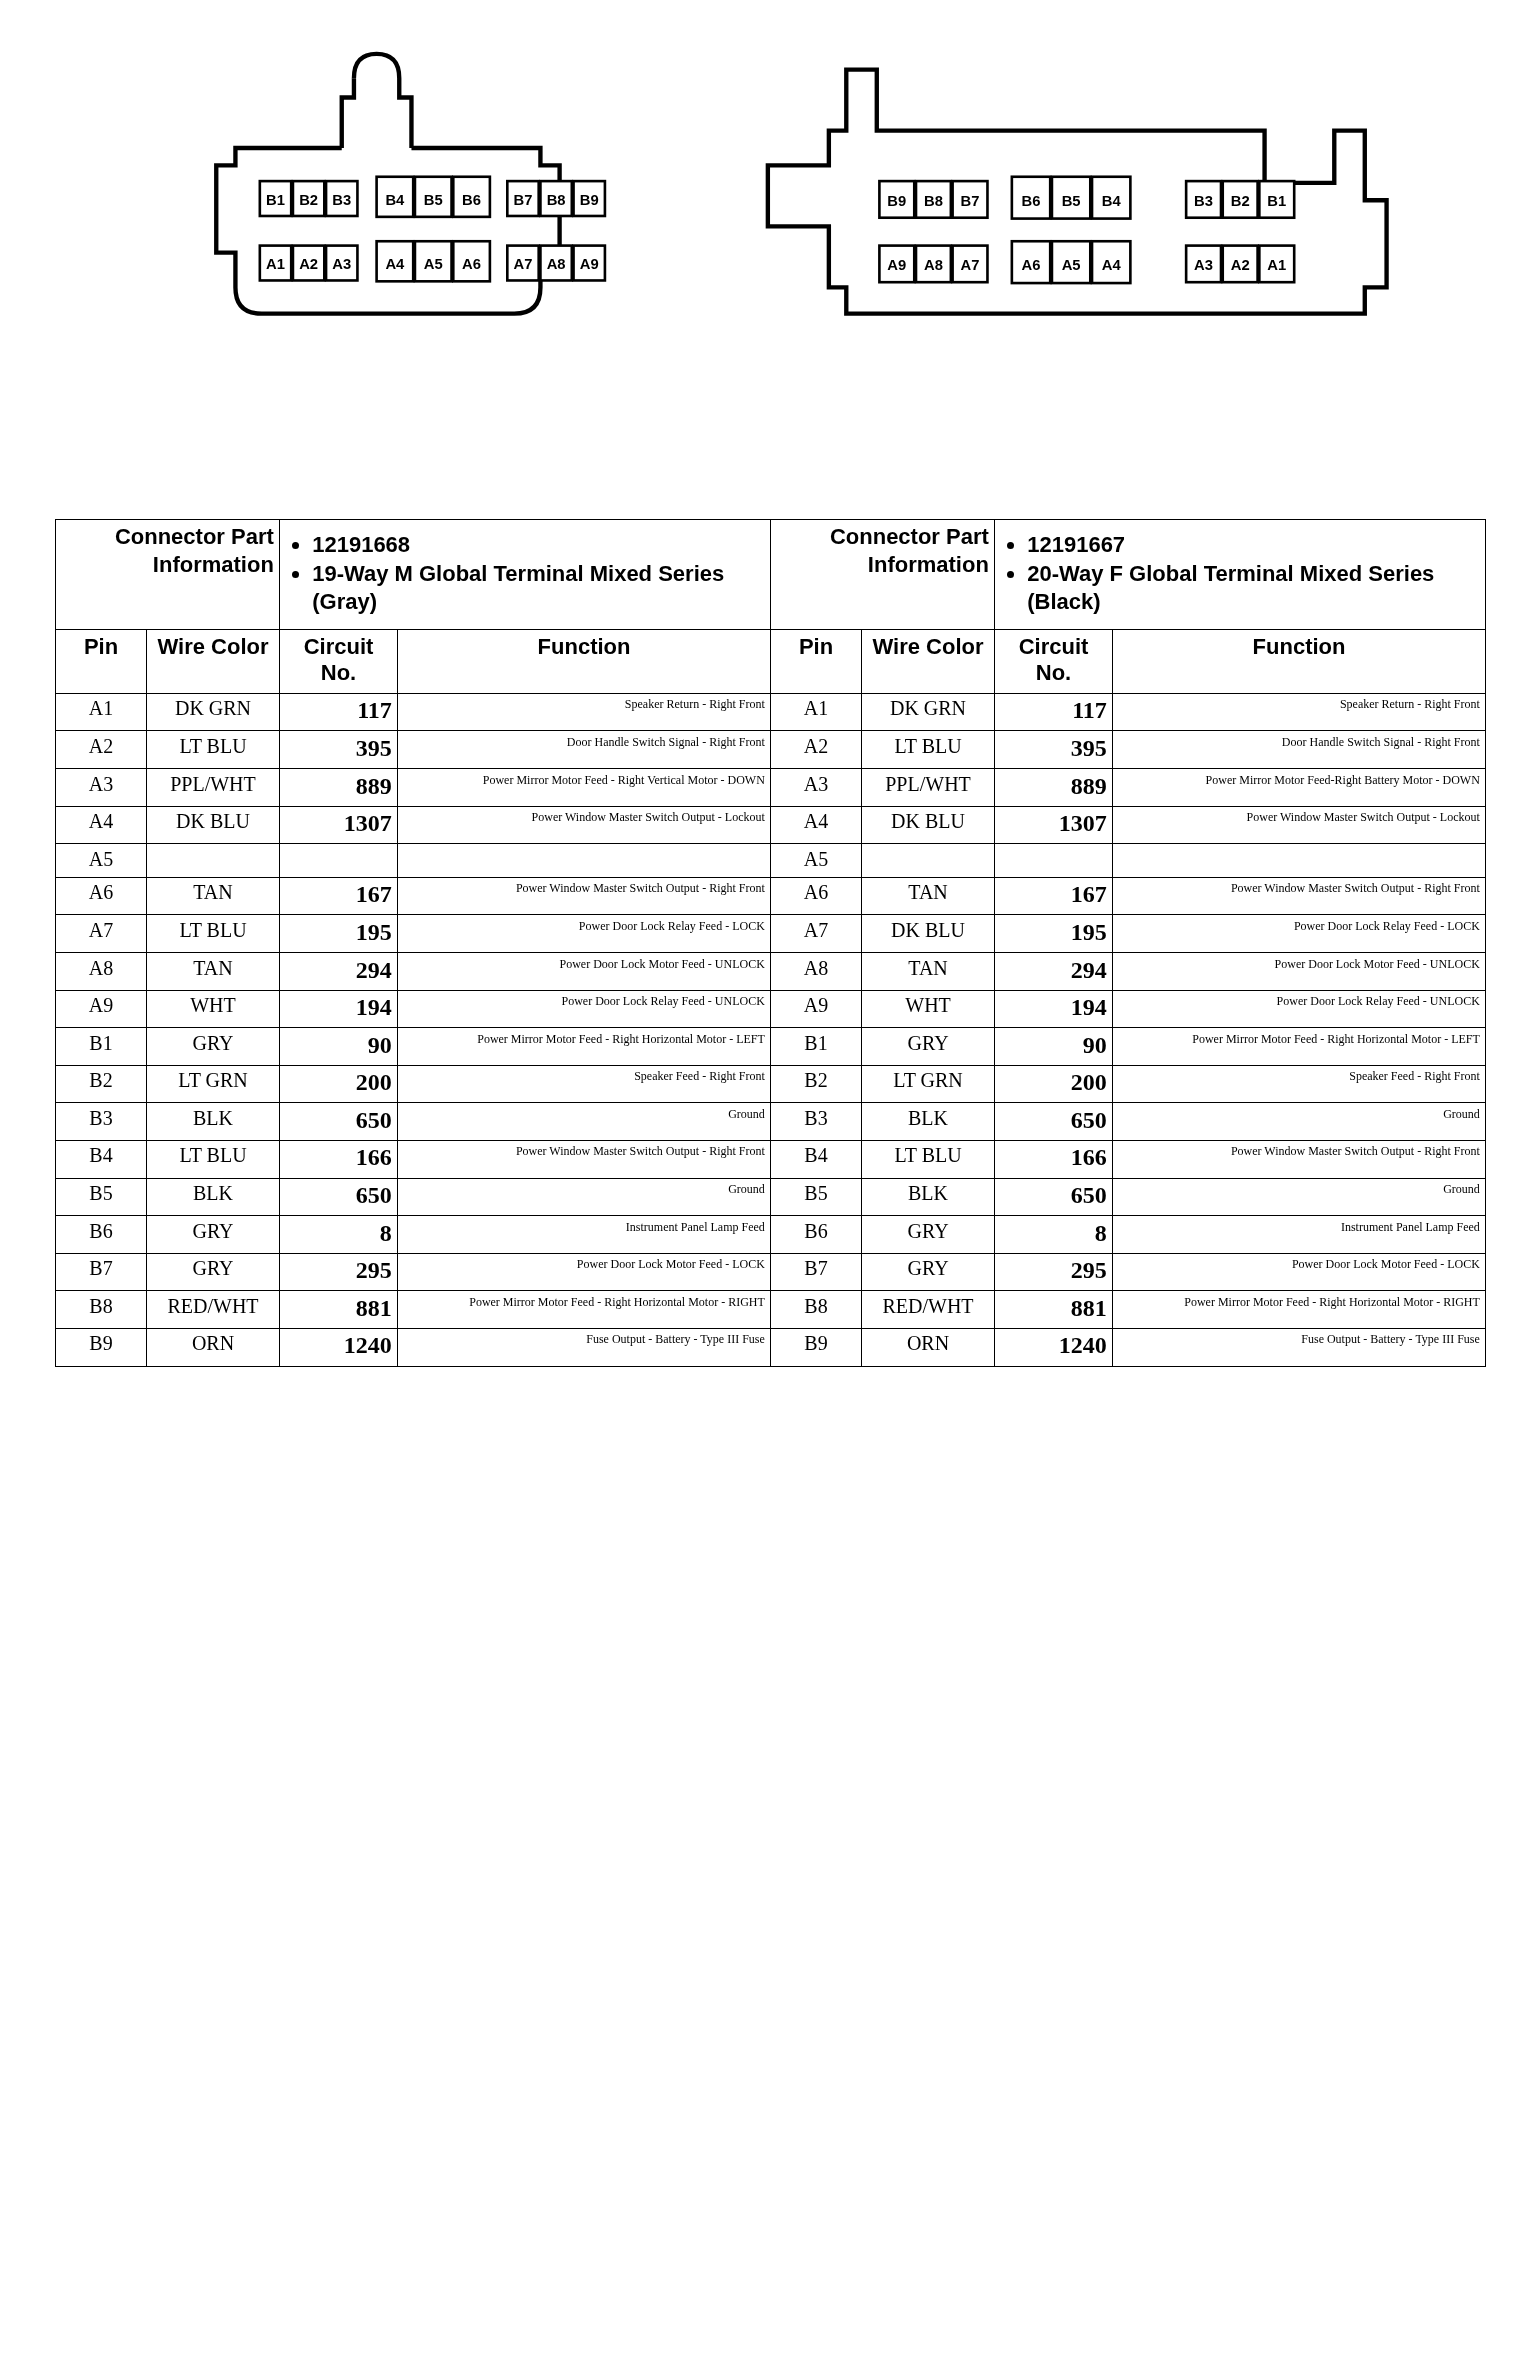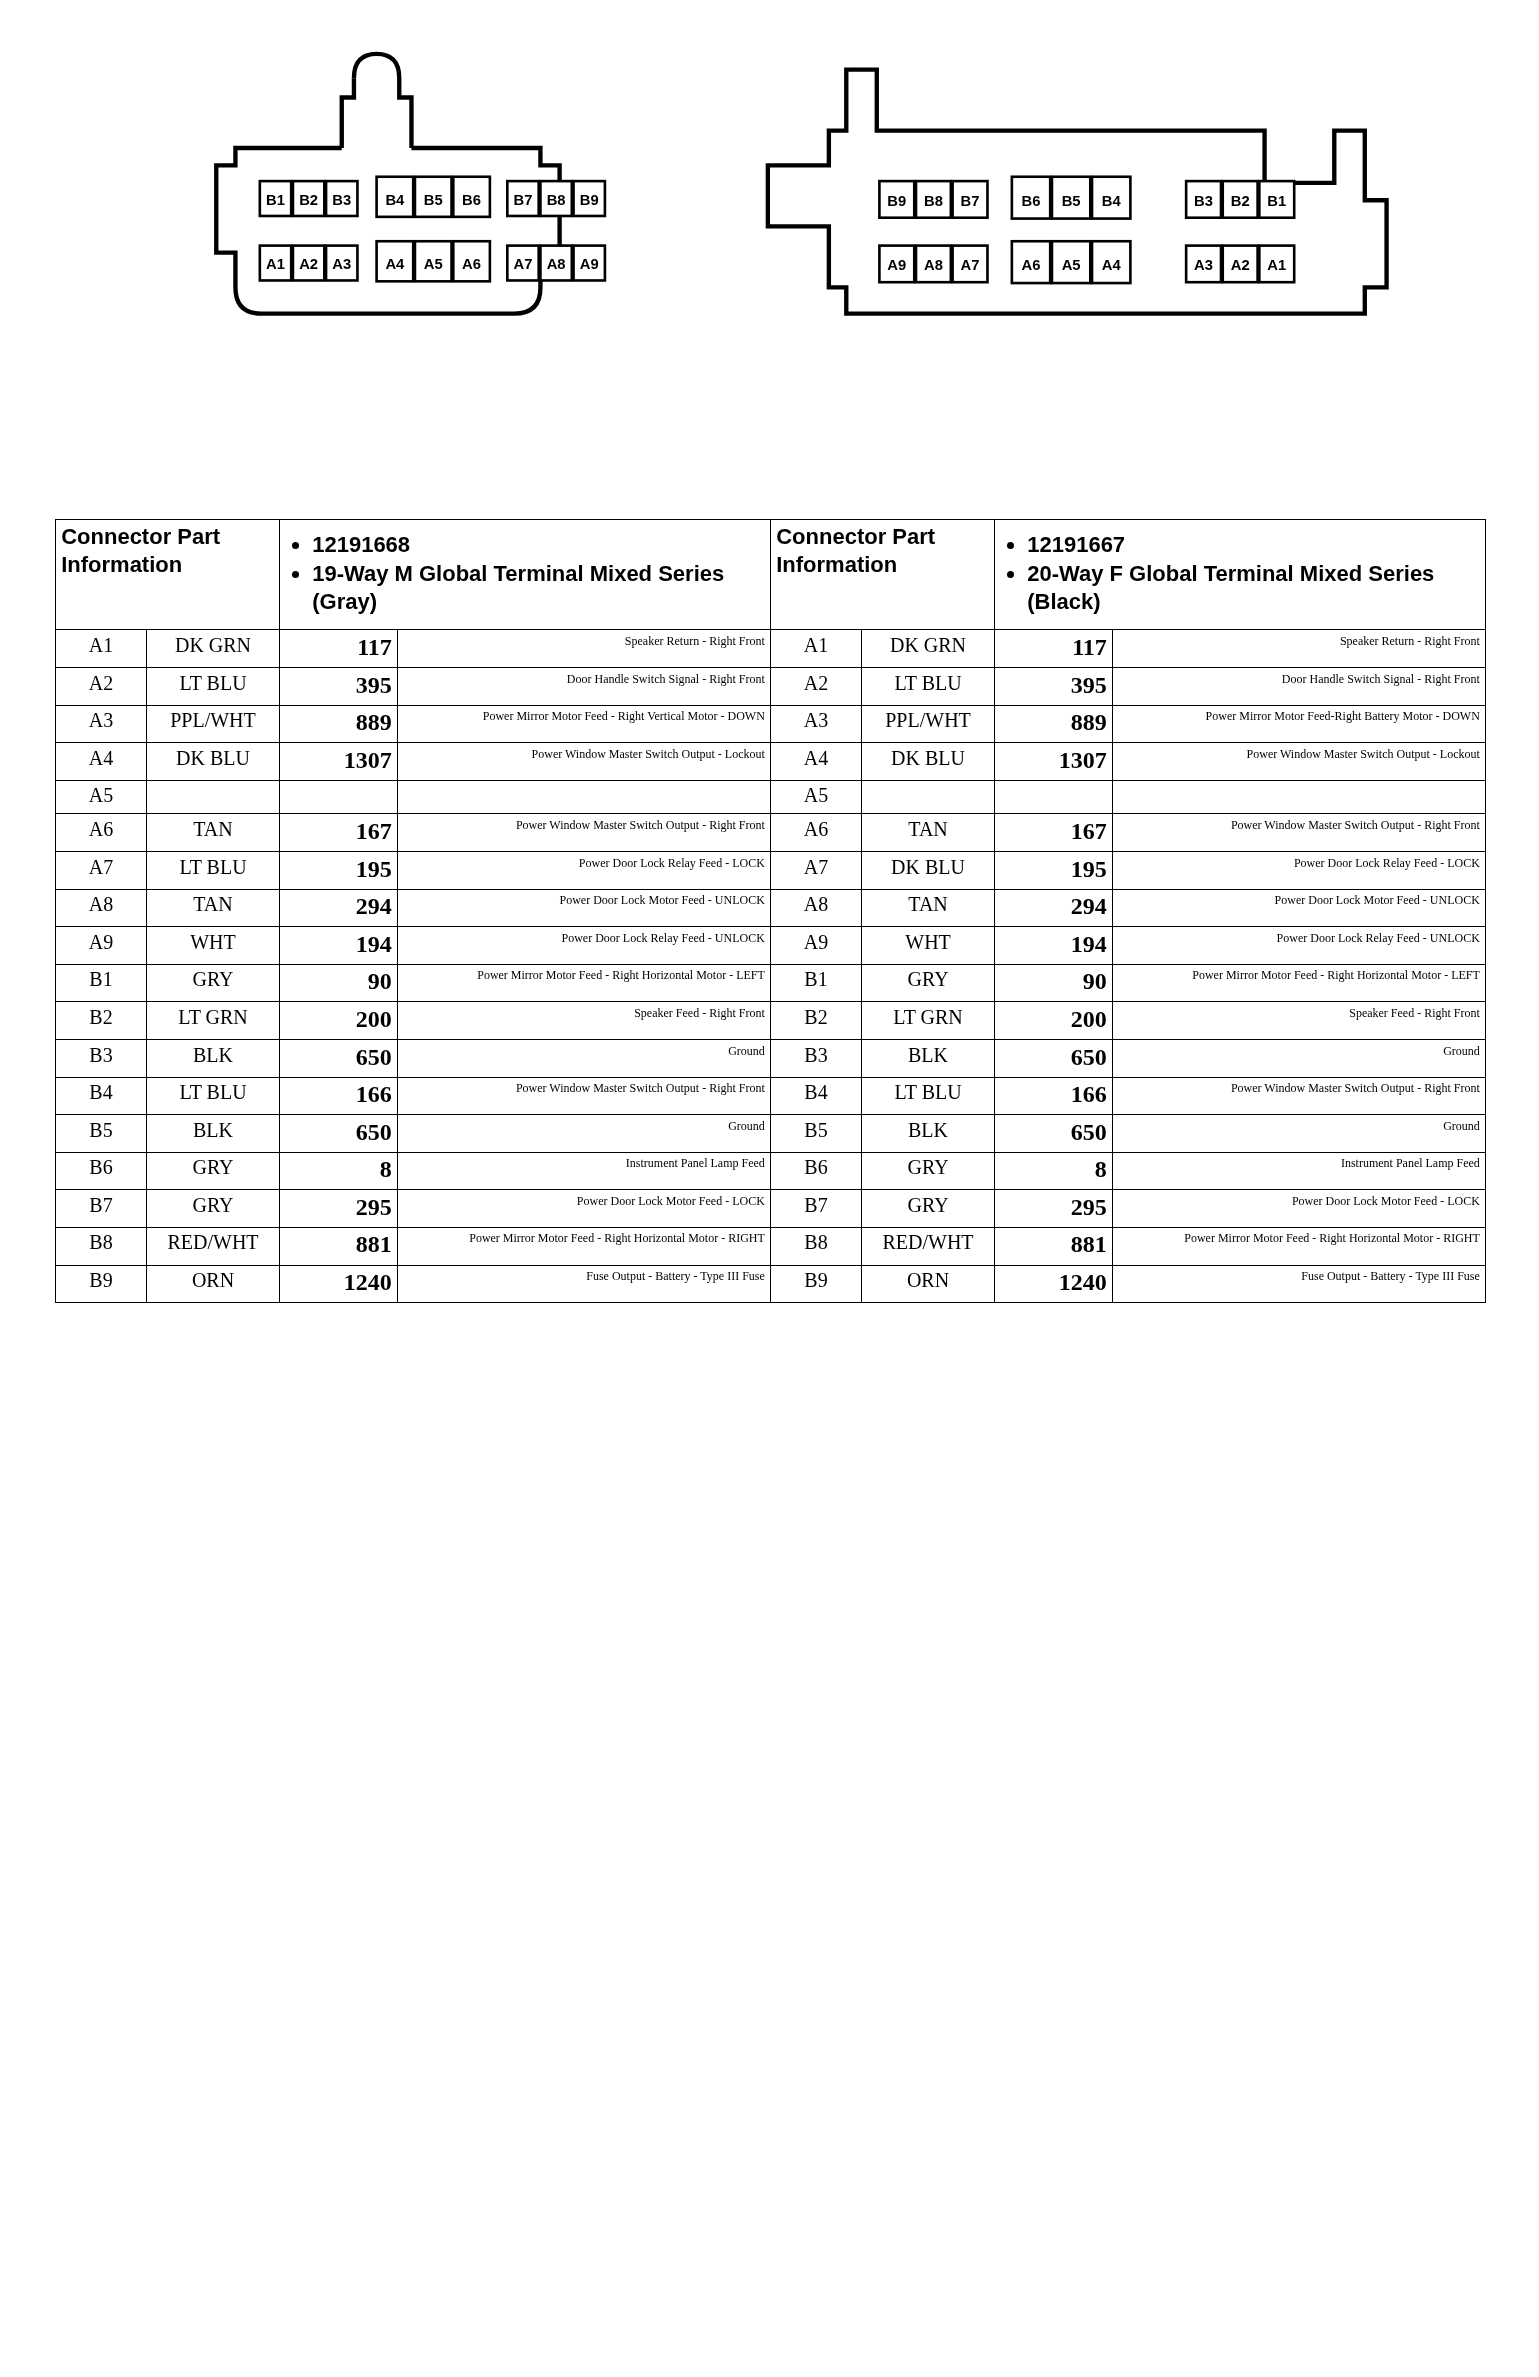--- a/index.html
+++ b/index.html
@@ -63,21 +63,21 @@
   
   col.c-pin    { width: 91px; }
   col.c-color  { width: 133px; }
   col.c-circ   { width: 118px; }
   col.c-func   { width: 373px; }
 
   .hdr-part {
     font-family: "Liberation Sans", sans-serif;
     font-weight: bold;
     font-size: 22px;
-    text-align: left;
+    text-align: right;
     line-height: 1.25;
     padding-top: 8.7px;
     padding-bottom: 8.7px;
   }
   .hdr-part-info {
     font-family: "Liberation Sans", sans-serif;
     font-weight: bold;
     font-size: 22px;
     line-height: 1.25;
     padding-top: 8.7px;
@@ -253,20 +253,30 @@
             </ul>
           </td>
           <td class="hdr-part" colspan="2">Connector Part Information</td>
           <td class="hdr-part-info" colspan="2">
             <ul>
               <li>12191667</li>
               <li>20-Way F Global Terminal Mixed Series (Black)</li>
             </ul>
           </td>
         </tr>
+        <tr>
+          <td class="hdr-col">Pin</td>
+          <td class="hdr-col">Wire Color</td>
+          <td class="hdr-col">Circuit No.</td>
+          <td class="hdr-col">Function</td>
+          <td class="hdr-col">Pin</td>
+          <td class="hdr-col">Wire Color</td>
+          <td class="hdr-col">Circuit No.</td>
+          <td class="hdr-col">Function</td>
+        </tr>
 
         <tr>
           <td class="pin">A1</td>
           <td class="color">DK GRN</td>
           <td class="circ">117</td>
           <td class="func">Speaker Return - Right Front</td>
           <td class="pin">A1</td>
           <td class="color">DK GRN</td>
           <td class="circ">117</td>
           <td class="func">Speaker Return - Right Front</td>

